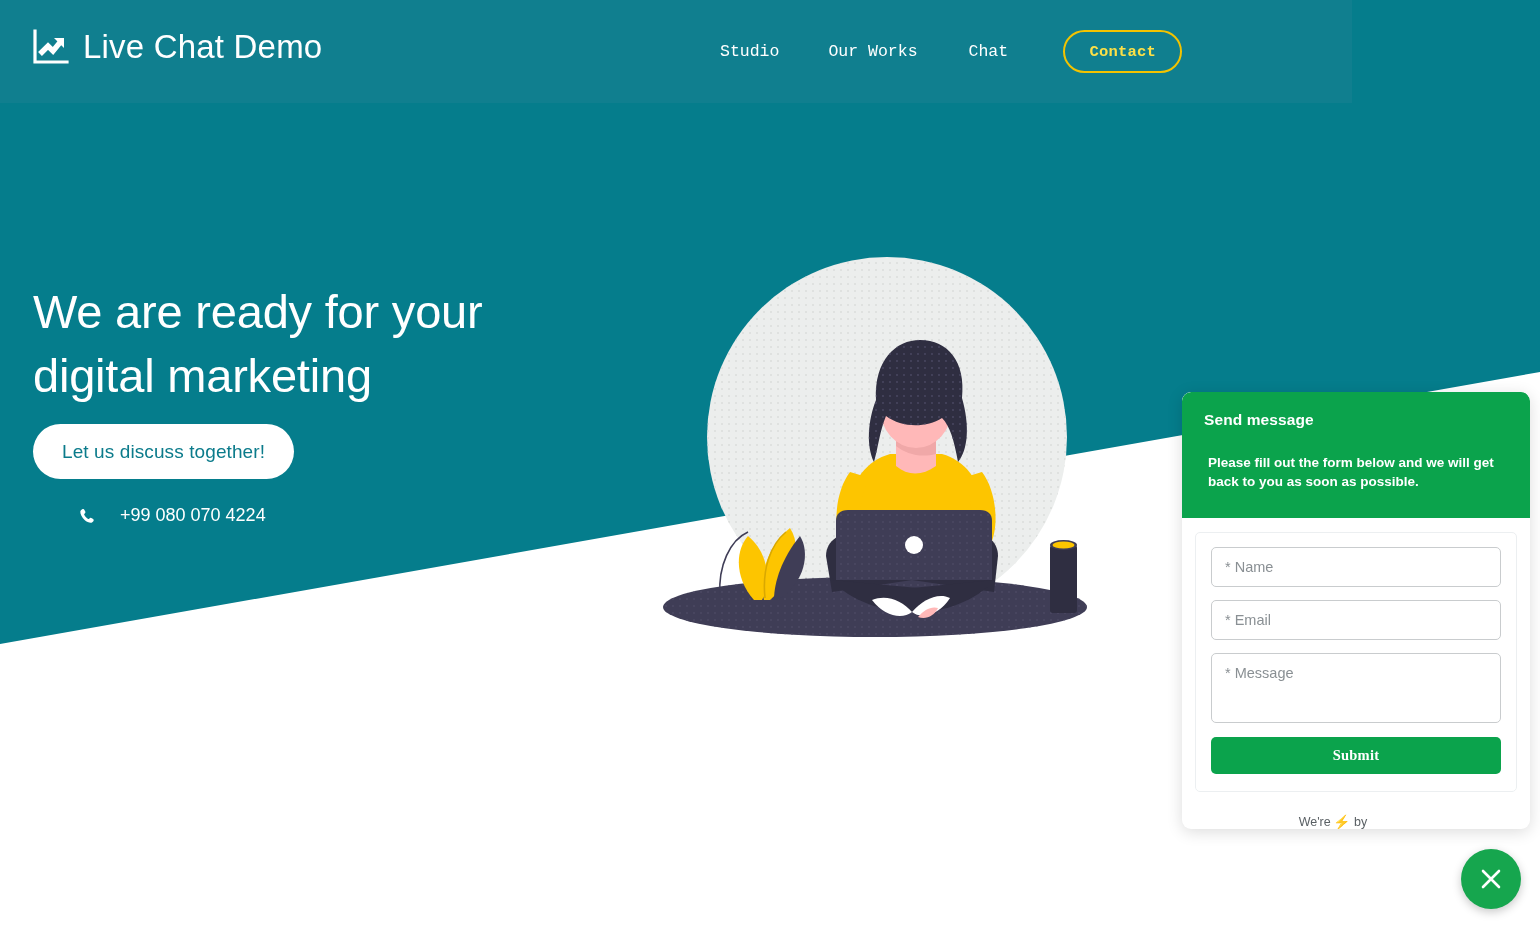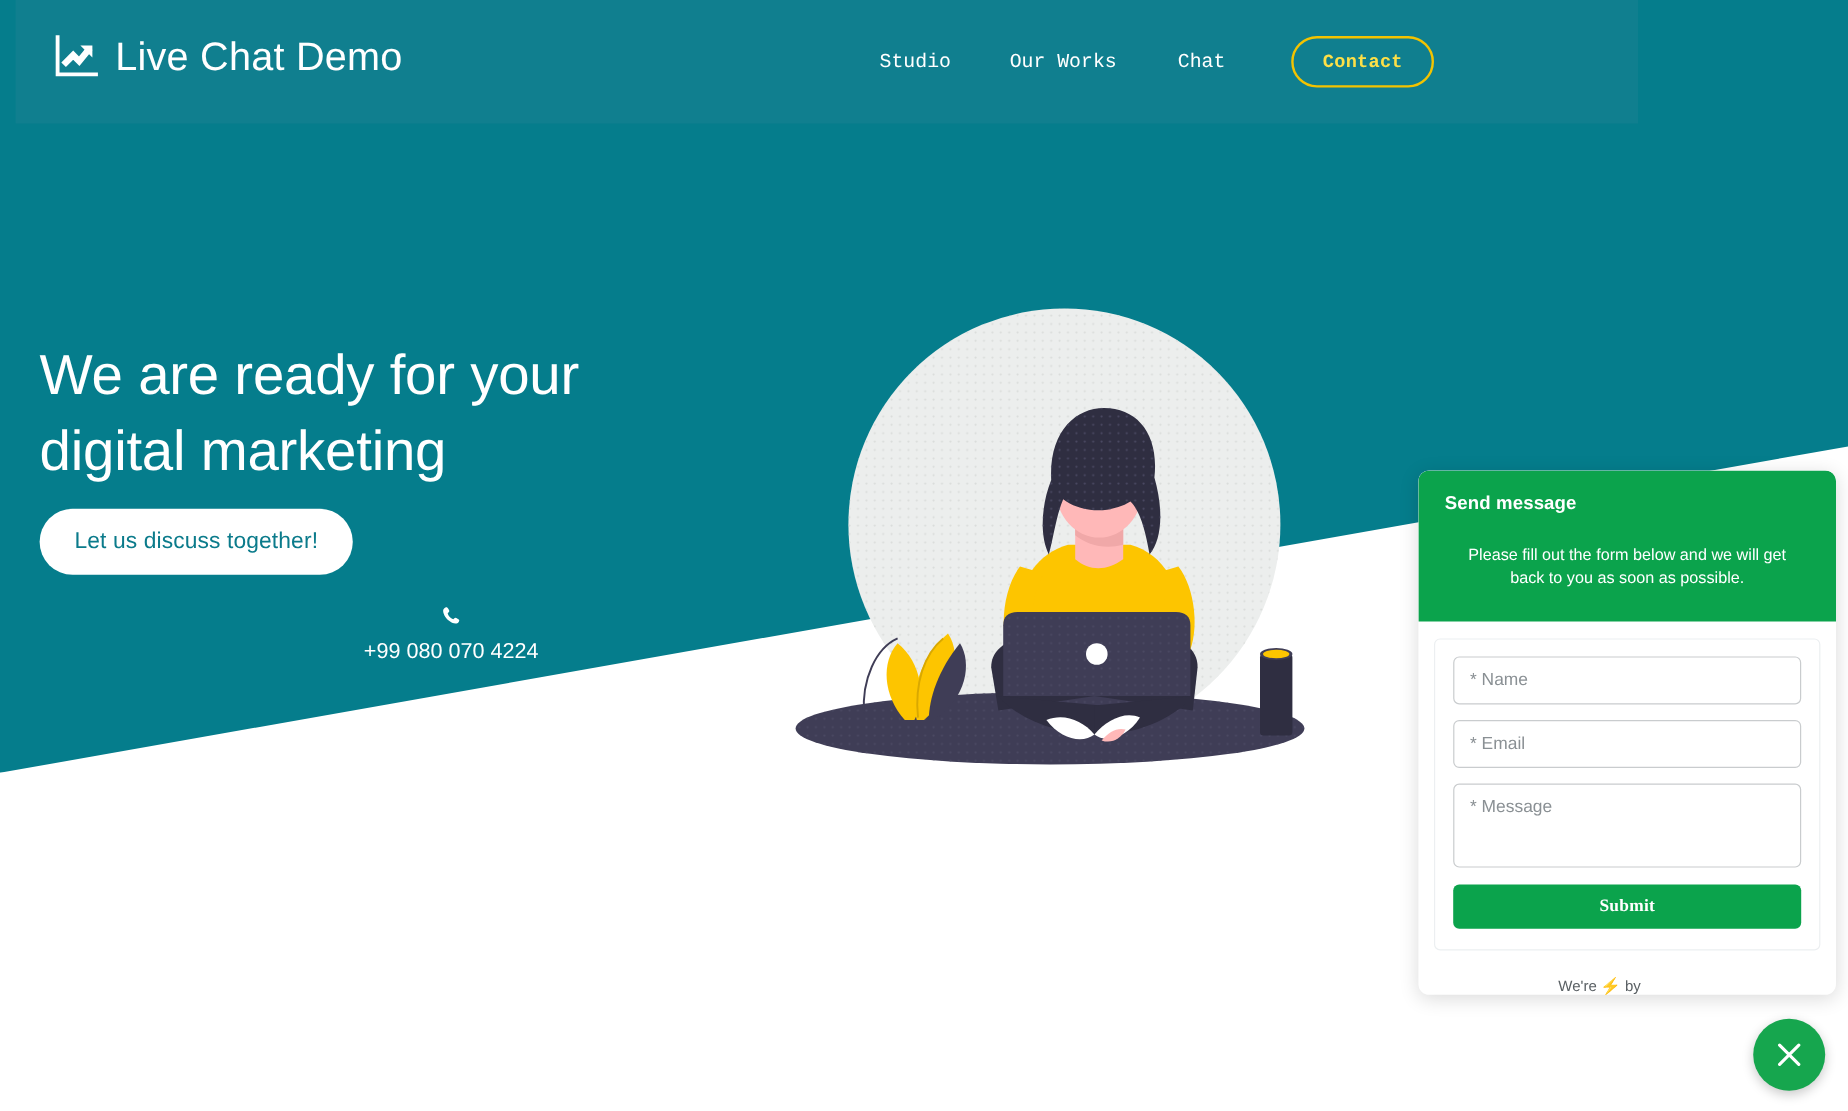--- a/index.html
+++ b/index.html
@@ -27,21 +27,21 @@
     width: 1540px;
     height: 660px;
     background: #057d8c;
     clip-path: polygon(0 0, 1540px 0, 1540px 372px, 0 644px);
     z-index: 1;
   }
 
   
   .navbar {
     position: absolute;
-    left: 13px; top: 0;
+    left: 0; top: 0;
     width: 1352px;
     height: 103px;
     background: #107f8f;
     z-index: 5;
     display: flex;
     align-items: center;
   }
   .brand {
     position: absolute;
     left: 30px;
@@ -125,24 +125,23 @@
     font-family: "Liberation Sans", sans-serif;
     cursor: pointer;
     letter-spacing: 0.1px;
   }
 
   .phone-row {
     margin-top: 26px;
     margin-left: 46px;
     display: flex;
     align-items: center;
-    gap: 11px;
+    gap: 25px;
     color: #ffffff;
     font-size: 18px;
-    flex-direction: column;
   }
   .phone-icon { width: 16px; height: 16px; display: block; }
 
   
   .illustration {
     position: absolute;
     left: 650px;
     top: 240px;
     width: 470px;
     height: 400px;
@@ -172,23 +171,23 @@
   .chat-header-title {
     color: #ffffff;
     font-size: 15.5px;
     font-weight: bold;
     letter-spacing: 0.1px;
   }
   .chat-header-sub {
     margin-top: 24px;
     color: #ffffff;
     font-size: 13.5px;
-    font-weight: normal;
+    font-weight: bold;
     line-height: 19px;
-    text-align: center;
+    text-align: left;
     padding: 0 4px;
   }
   .chat-body {
     margin: 14px 13px 0 13px;
     border: 1px solid #eceff1;
     border-radius: 5px;
     padding: 14px 15px 17px 15px;
     background: #fff;
   }
   .field {

